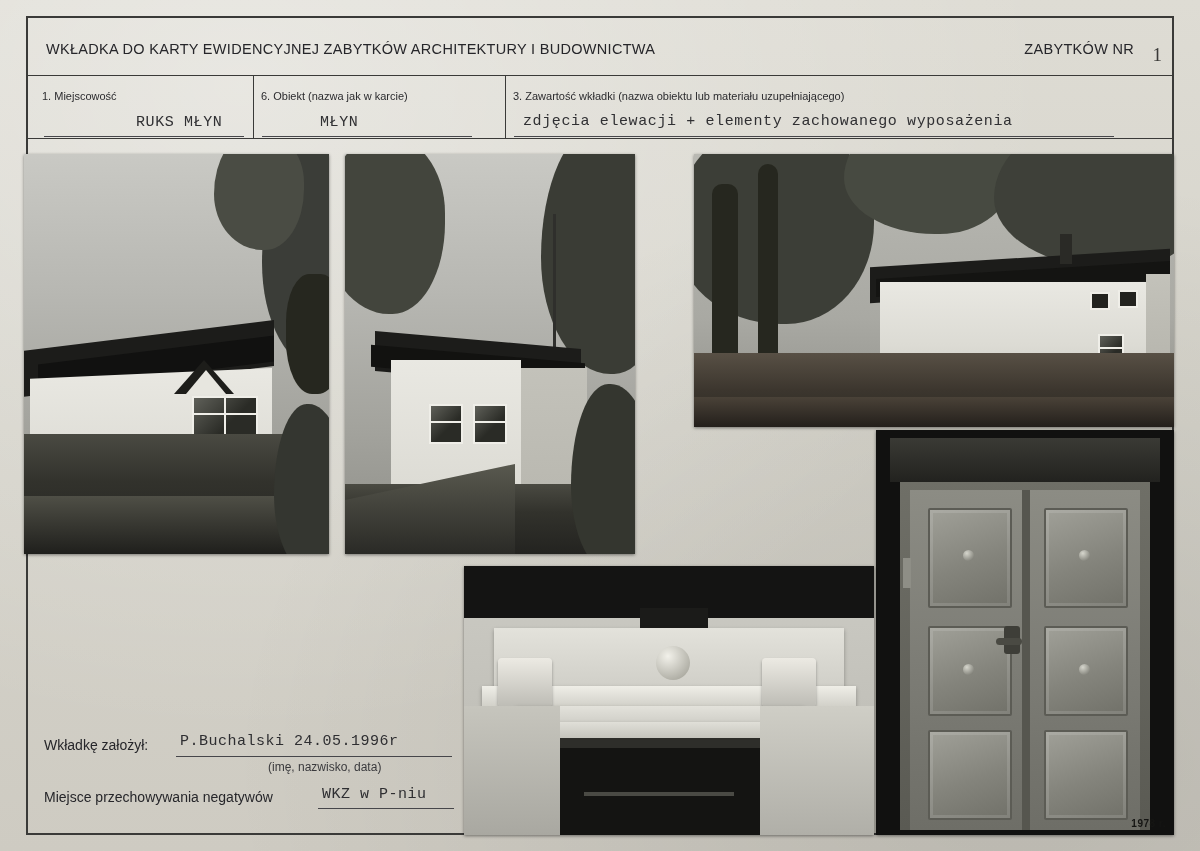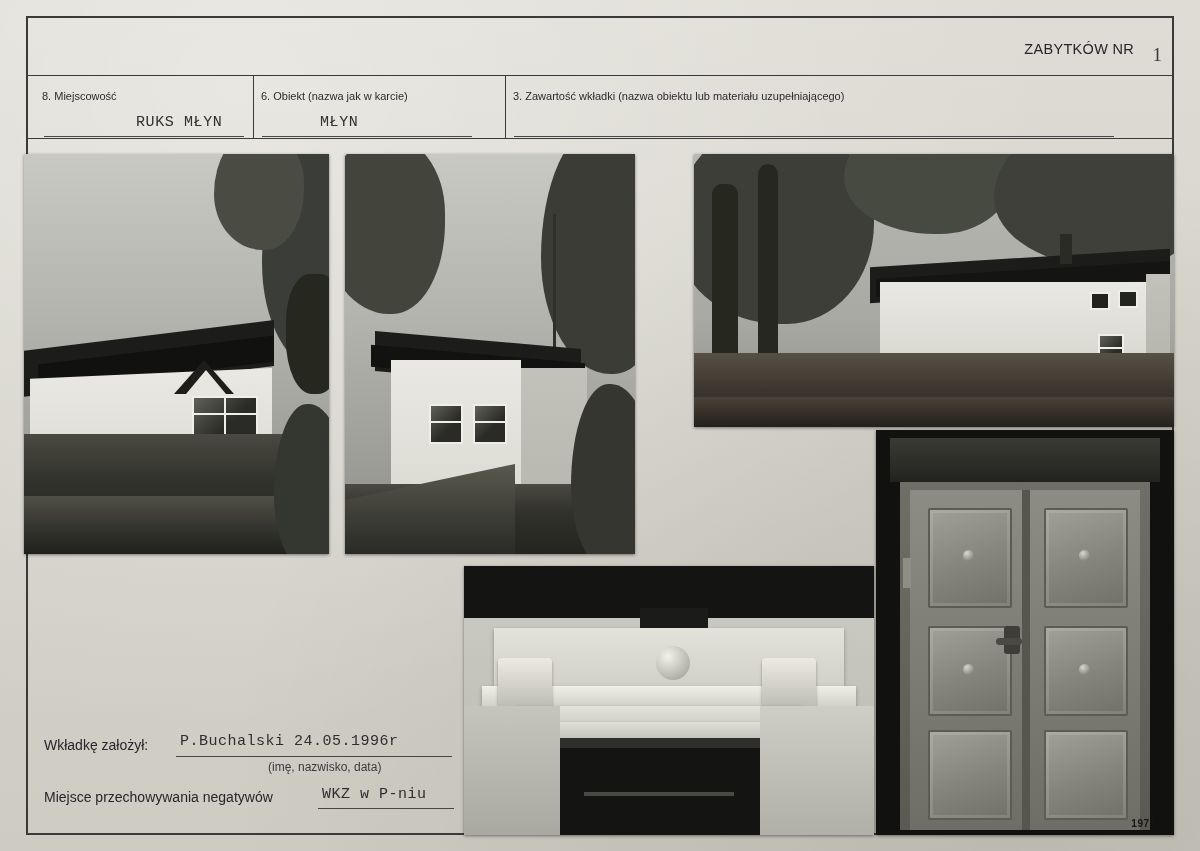--- a/index.html
+++ b/index.html
@@ -245,37 +245,39 @@
     white-space: nowrap;
   }
 </style>
 </head>
 <body>
 
 <div class="page">
   <div class="paper-tint"></div>
   <div class="frame"></div>
 
+  <div class="hdr-title">WKŁADKA DO KARTY EWIDENCYJNEJ ZABYTKÓW ARCHITEKTURY I BUDOWNICTWA</div>
   <div class="hdr-annex">ZABYTKÓW NR</div>
   <div class="hdr-annex-num">1</div>
 
   <div class="rule-1"></div>
   <div class="rule-2"></div>
   <div class="vdiv a"></div>
   <div class="vdiv b"></div>
 
-  <div class="field-label" style="left:42px; top:90px;">8. Miejscowość</div>
+  <div class="field-label" style="left:42px; top:90px;">1. Miejscowość</div>
   <div class="field-value" style="left:136px; top:114px;">RUKS MŁYN</div>
   <div class="underline" style="left:44px; top:136px; width:200px;"></div>
 
   <div class="field-label" style="left:261px; top:90px;">6. Obiekt (nazwa jak w karcie)</div>
   <div class="field-value" style="left:320px; top:114px;">MŁYN</div>
   <div class="underline" style="left:262px; top:136px; width:210px;"></div>
 
   <div class="field-label" style="left:513px; top:90px;">3. Zawartość wkładki (nazwa obiektu lub materiału uzupełniającego)</div>
+  <div class="field-value" style="left:523px; top:113px;">zdjęcia elewacji + elementy zachowanego wyposażenia</div>
   <div class="underline" style="left:514px; top:136px; width:600px;"></div>
 
   <div class="photo" style="left:24px; top:154px; width:305px; height:400px;">
     <div class="sky"></div>
     <div class="tree-mass" style="left:238px; top:-14px; width:110px; height:230px;"></div>
     <div class="tree-mass" style="left:190px; top:-24px; width:90px; height:120px; background:#4a4c44;"></div>
     <div class="tree-dark" style="left:262px; top:120px; width:58px; height:120px; border-radius:40% 40% 45% 45%;"></div>
 
     <div class="roof" style="left:-10px; top:182px; width:260px; height:46px; transform:skewY(-7deg);"></div>
     <div class="roof" style="left:14px; top:196px; width:236px; height:26px; transform:skewY(-7deg); background:#111110;"></div>

